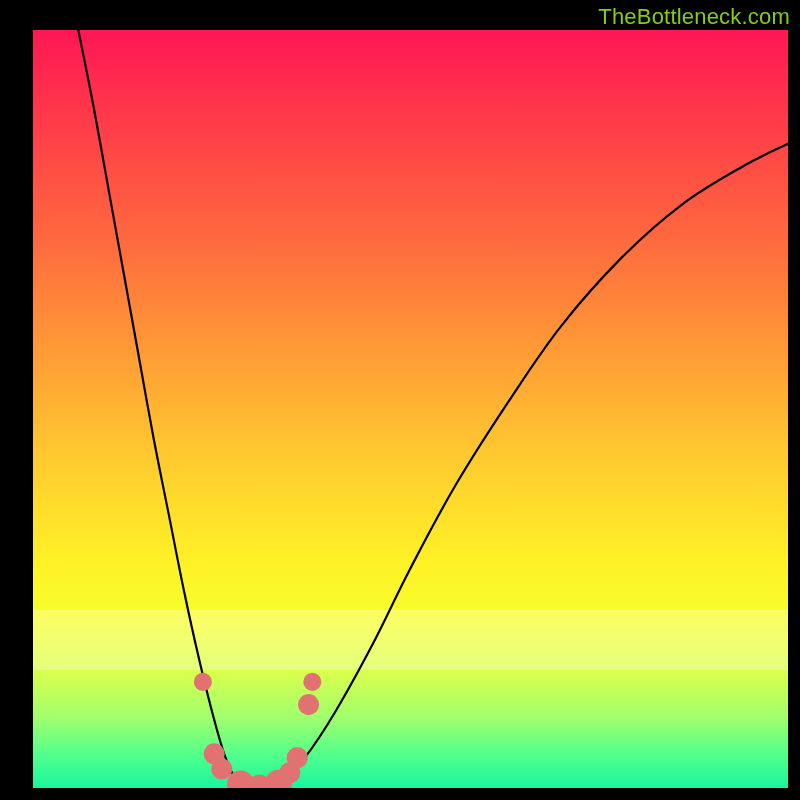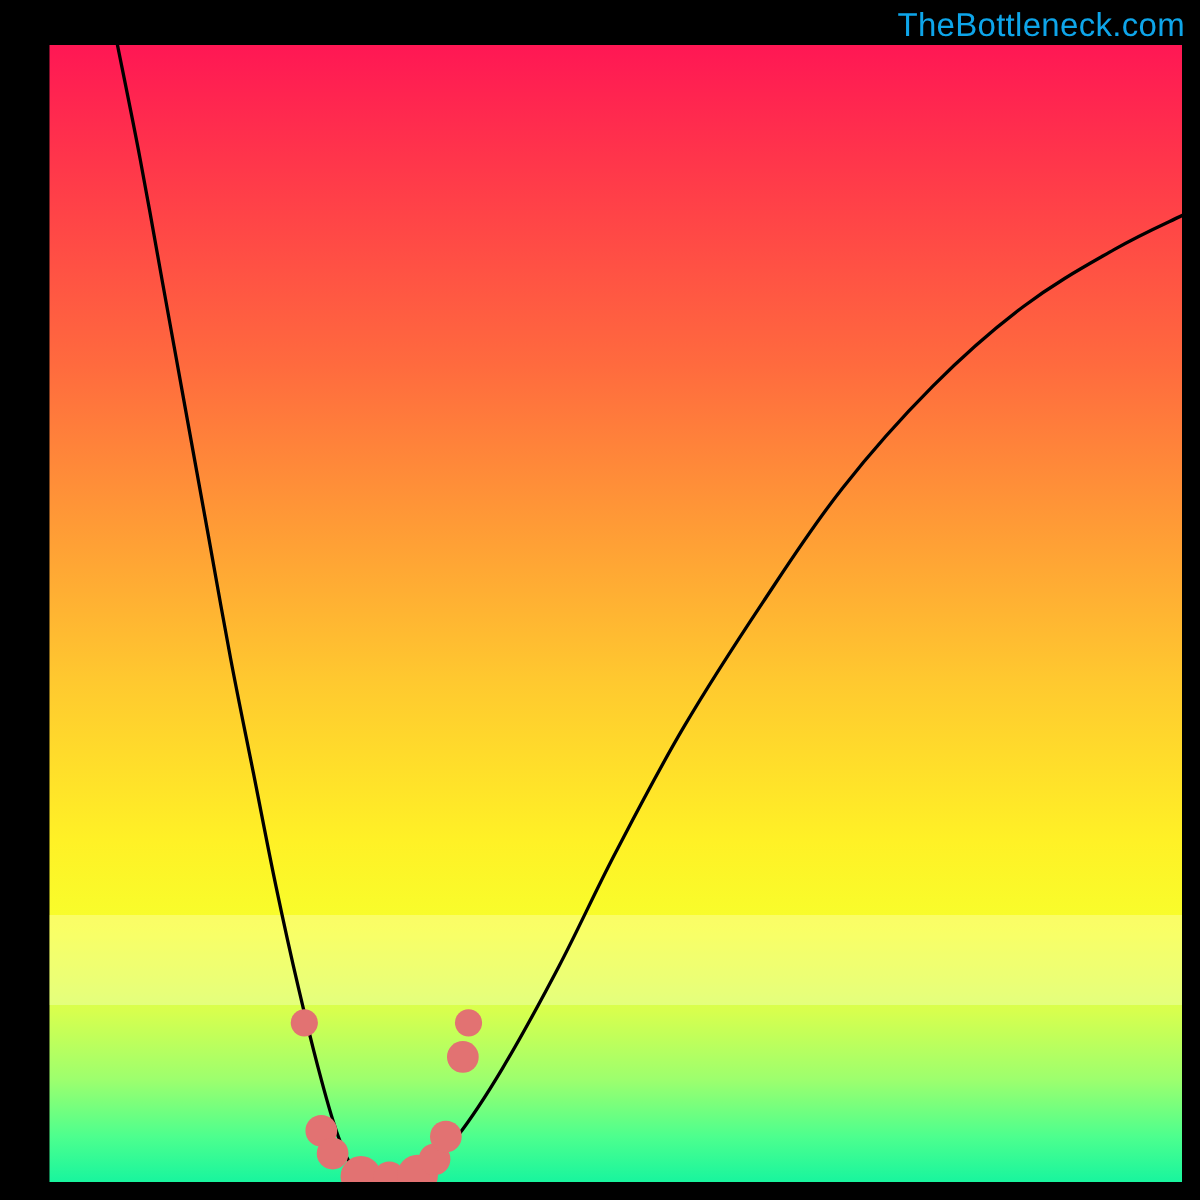--- a/index.html
+++ b/index.html
@@ -36,21 +36,21 @@
     width: 100%;
     top: 76.5%;
     height: 8%;
     background: rgba(255,255,255,0.28);
     pointer-events: none;
   }
   .watermark {
     position: absolute;
     top: 4px;
     right: 10px;
-    color: #0ea5e9;
+    color: #84cc16;
     font-size: 22px;
     font-weight: 500;
     letter-spacing: 0.2px;
     z-index: 5;
   }
   svg.curve {
     position: absolute;
     left: 0;
     top: 0;
     width: 100%;

